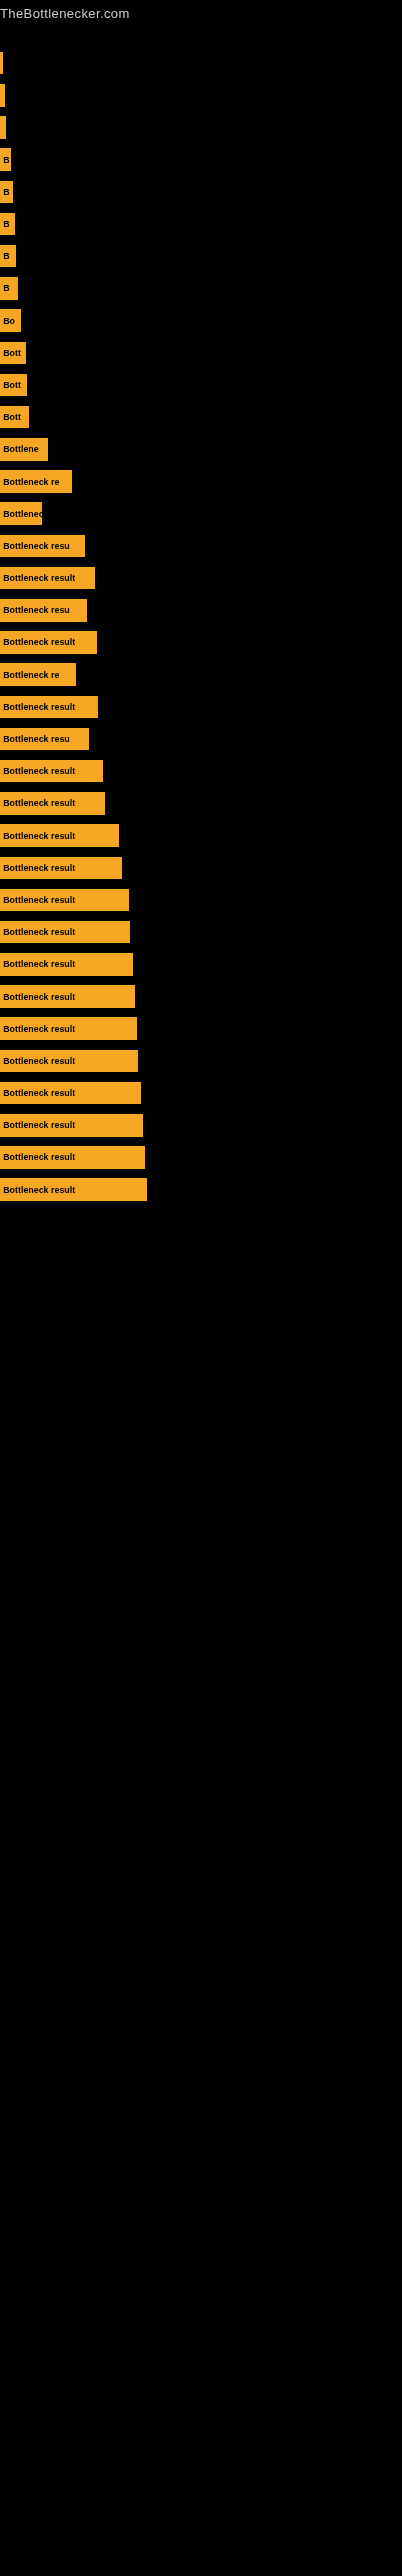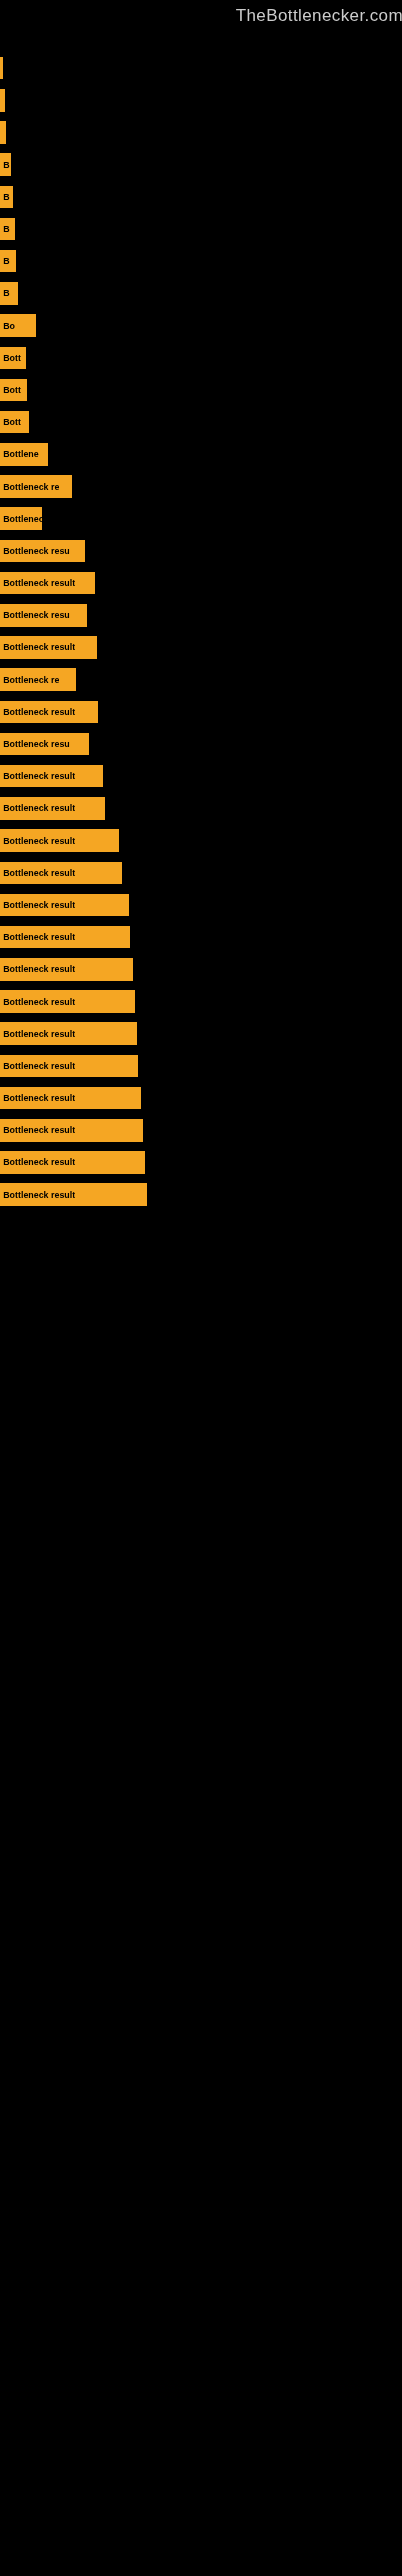--- a/index.html
+++ b/index.html
@@ -9,22 +9,22 @@
     }
     body {
       background-color: #000;
       width: 403px;
       min-height: 2576px;
       font-family: Arial, sans-serif;
       position: relative;
     }
     .site-title {
       color: #ccc;
-      font-size: 17px;
-      text-align: right;
+      font-size: 13px;
+      text-align: left;
       padding: 6.4px 0 3.2px 0;
       letter-spacing: 0.4px;
     }
     .bars-container {
       padding-top: 24px;
       display: flex;
       flex-direction: column;
       gap: 0px;
     }
     .bar-row {
@@ -90,21 +90,21 @@
       <div class="bar" style="width: 16px;">
         <span class="bar-label">B</span>
       </div>
     </div>
     <div class="bar-row">
       <div class="bar" style="width: 17.7px;">
         <span class="bar-label">B</span>
       </div>
     </div>
     <div class="bar-row">
-      <div class="bar" style="width: 36px;">
+      <div class="bar" style="width: 21px;">
         <span class="bar-label">Bo</span>
       </div>
     </div>
     <div class="bar-row">
       <div class="bar" style="width: 26px;">
         <span class="bar-label">Bott</span>
       </div>
     </div>
     <div class="bar-row">
       <div class="bar" style="width: 27px;">

